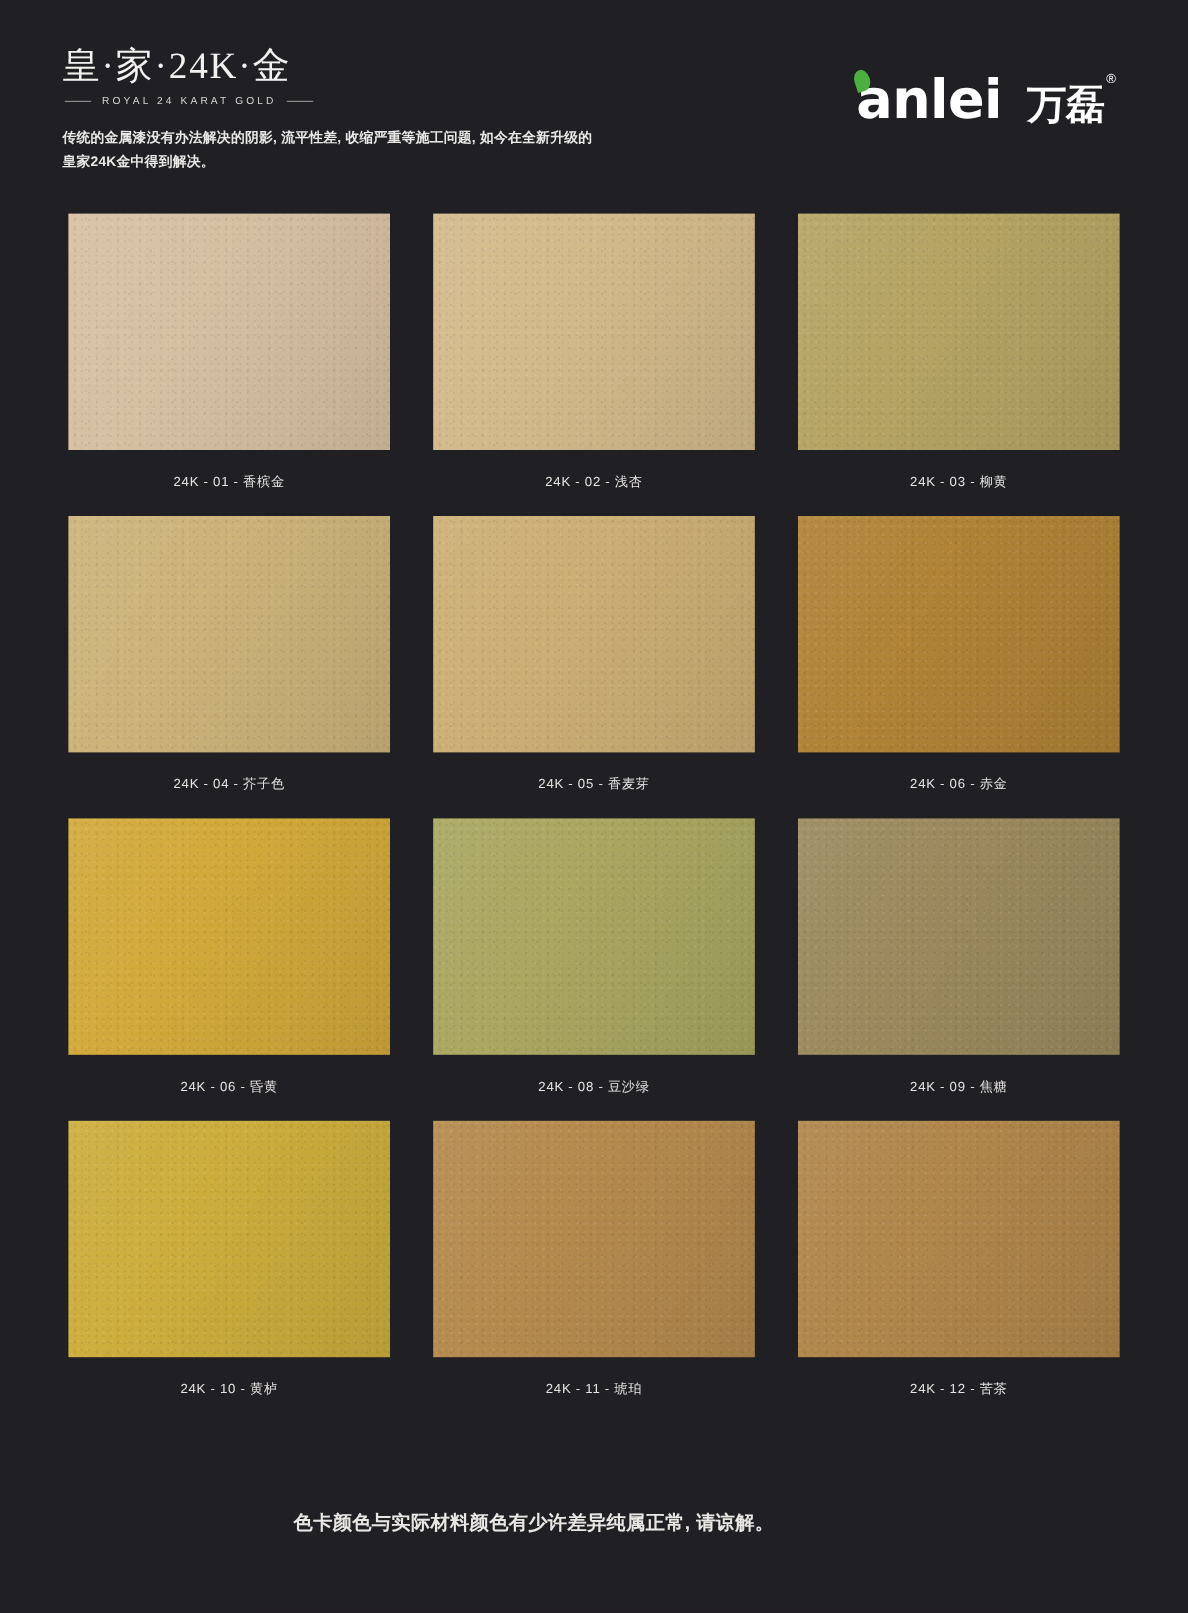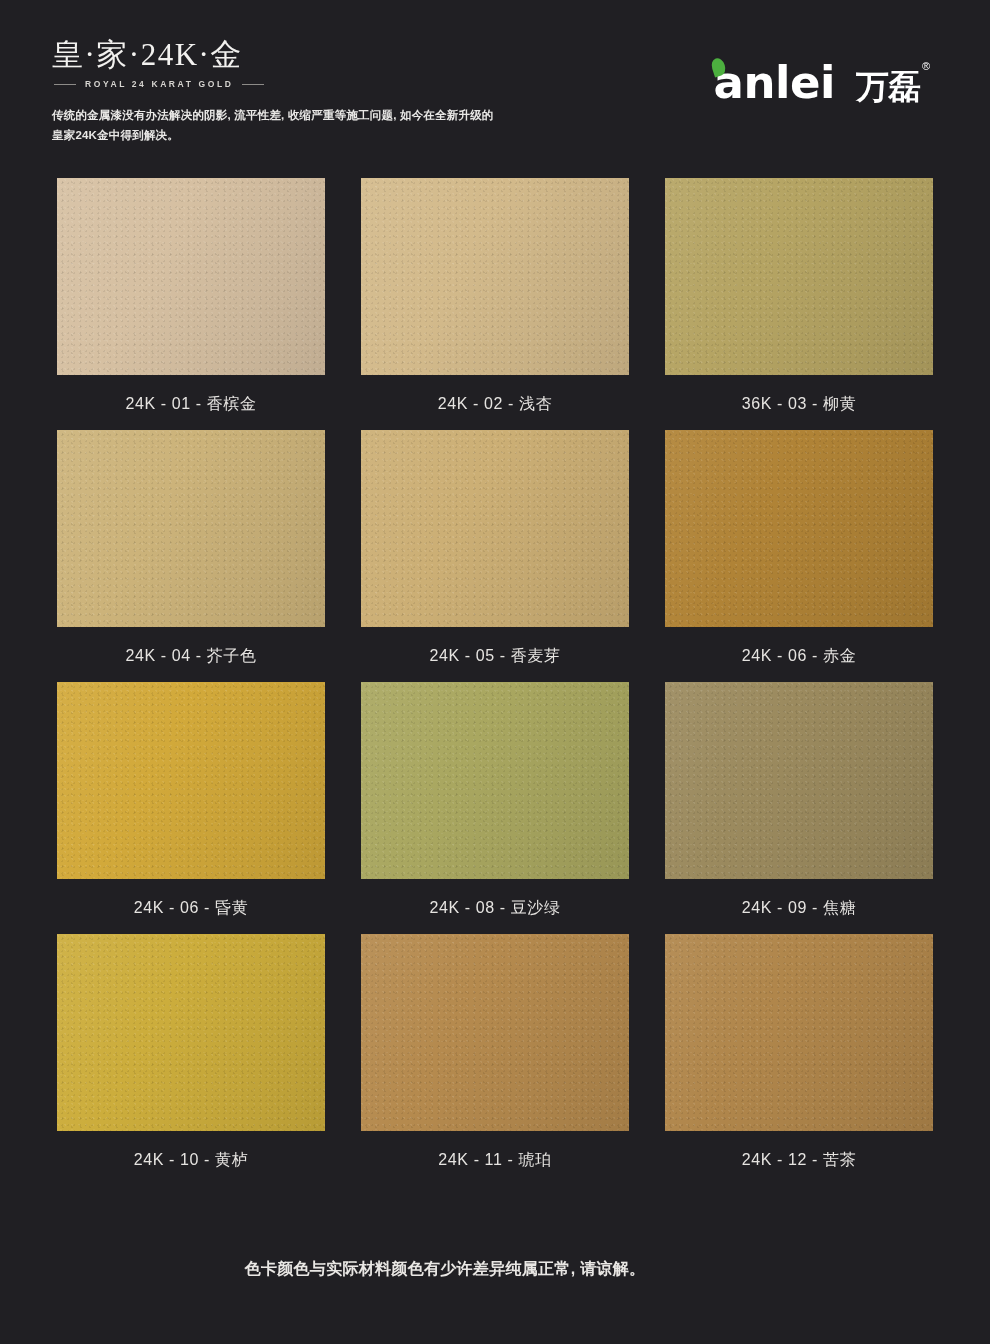--- a/index.html
+++ b/index.html
@@ -23,21 +23,21 @@
     font-size:31px; font-weight:400; color:#f2f1ef;
     letter-spacing:1.5px; line-height:1.1; white-space:nowrap;
   }
   .sub-row {
     display:flex; align-items:center; gap:9px;
     margin-top:7px; margin-left:2px;
   }
   .rule { width:22px; height:1px; background:#8d8b88; flex:none; }
   .subtitle {
     font-size:8.5px; letter-spacing:2.6px; color:#d6d4d0;
-    font-weight:700; white-space:nowrap;
+    font-weight:400; white-space:nowrap;
   }
 
   .desc {
     margin-top:17px;
     font-size:11.5px; line-height:1.72; color:#e9e8e6;
     font-weight:700; letter-spacing:.2px; max-width:470px;
   }
   .desc span { display:block; }
 
   
@@ -87,21 +87,21 @@
     background-size:7px 7px, 9px 9px, 11px 11px, 6px 6px;
     opacity:.9; pointer-events:none;
   }
   .swatch::before{
     content:""; position:absolute; inset:0; z-index:1;
     background:linear-gradient(118deg, rgba(255,255,255,.07) 0%, rgba(255,255,255,0) 38%, rgba(0,0,0,.05) 72%, rgba(0,0,0,.10) 100%);
     pointer-events:none;
   }
   .caption {
     margin-top:19px;
-    font-size:16px; color:#e6e4e1; letter-spacing:.6px;
+    font-size:11px; color:#e6e4e1; letter-spacing:.6px;
     white-space:nowrap;
   }
 
   
   .footer {
     position:absolute; left:0; bottom:64px; width:890px;
     text-align:center;
     font-size:16px; color:#e9e7e4; font-weight:700; letter-spacing:.3px;
   }
 </style>
@@ -145,21 +145,21 @@
       <div class="caption">24K - 01 - 香槟金</div>
     </div>
 
     <div class="cell">
       <div class="swatch" style="background: rgb(211, 186, 139);"></div>
       <div class="caption">24K - 02 - 浅杏</div>
     </div>
 
     <div class="cell">
       <div class="swatch" style="background: rgb(181, 164, 99);"></div>
-      <div class="caption">36K - 03 - 柳黄</div>
+      <div class="caption">24K - 03 - 柳黄</div>
     </div>
 
     <div class="cell">
       <div class="swatch" style="background: rgb(204, 179, 122);"></div>
       <div class="caption">24K - 04 - 芥子色</div>
     </div>
 
     <div class="cell">
       <div class="swatch" style="background: rgb(204, 175, 117);"></div>
       <div class="caption">24K - 05 - 香麦芽</div>

